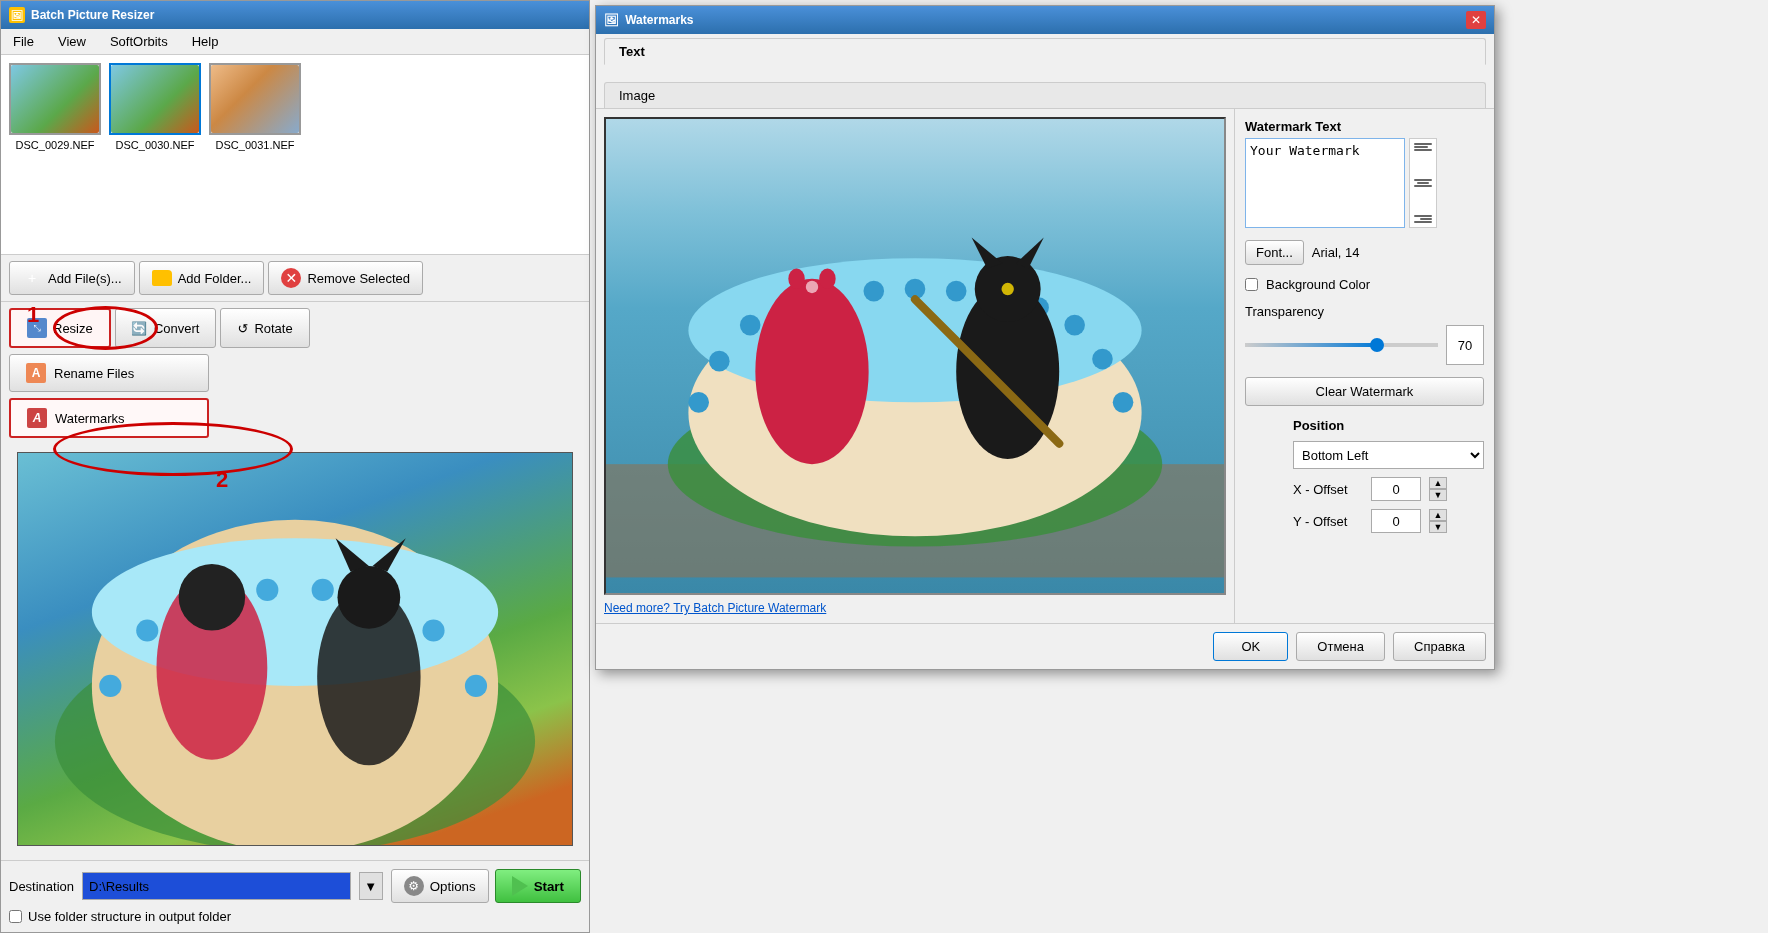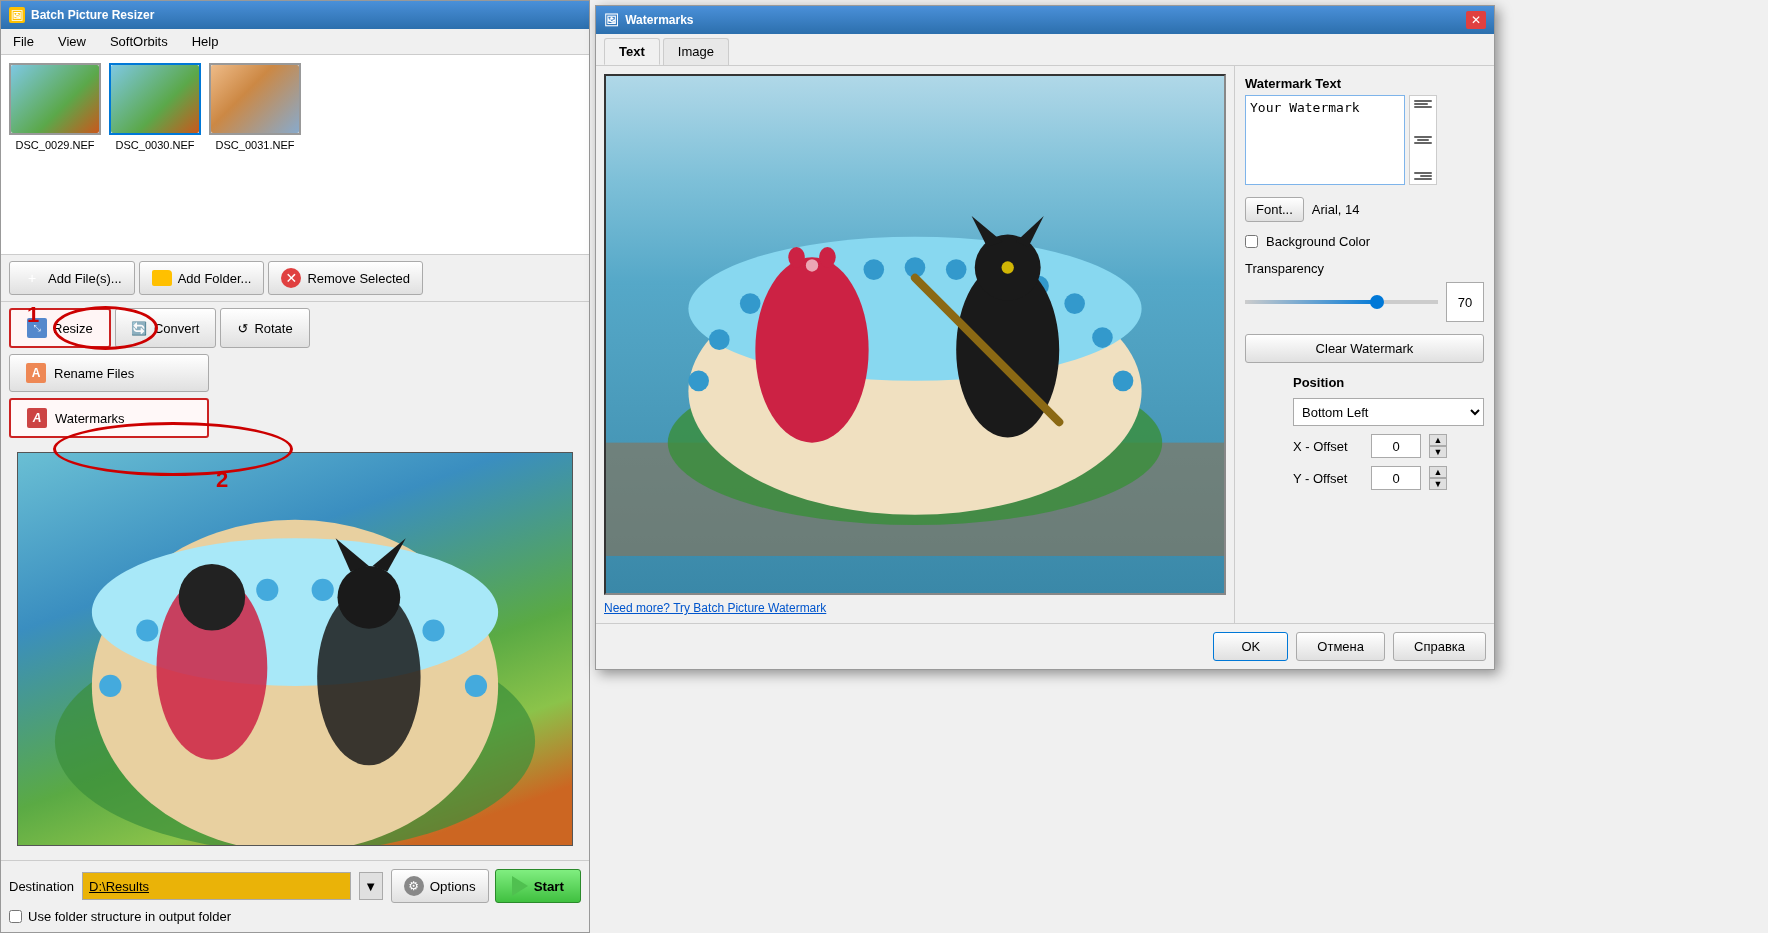--- a/index.html
+++ b/index.html
@@ -189,22 +189,21 @@
     }
 
     .dest-label { font-size: 13px; white-space: nowrap; }
 
     .dest-input {
       flex: 1;
       height: 28px;
       border: 1px solid #aaa;
       padding: 2px 6px;
       font-size: 13px;
-      background: #eab308;
-      text-decoration: underline;
+      background: #1d4ed8;
     }
 
     .dest-dropdown-btn {
       height: 28px;
       width: 24px;
       border: 1px solid #aaa;
       background: #e0e0e0;
       cursor: pointer;
       display: flex; align-items: center; justify-content: center;
     }
@@ -265,24 +264,25 @@
       color: white;
       width: 20px; height: 18px;
       cursor: pointer;
       border-radius: 2px;
       font-size: 12px;
     }
 
     
     .dialog-tabs {
       display: flex;
-      gap: 3px;
+      gap: 17px;
       padding: 4px 8px 0 8px;
       background: #f0f0f0;
       border-bottom: 1px solid #ccc;
+      flex-direction: column;
     }
 
     .dialog-tab {
       padding: 5px 14px;
       border: 1px solid #ccc;
       border-bottom: none;
       background: #e8e8e8;
       cursor: pointer;
       font-size: 13px;
       border-radius: 3px 3px 0 0;

